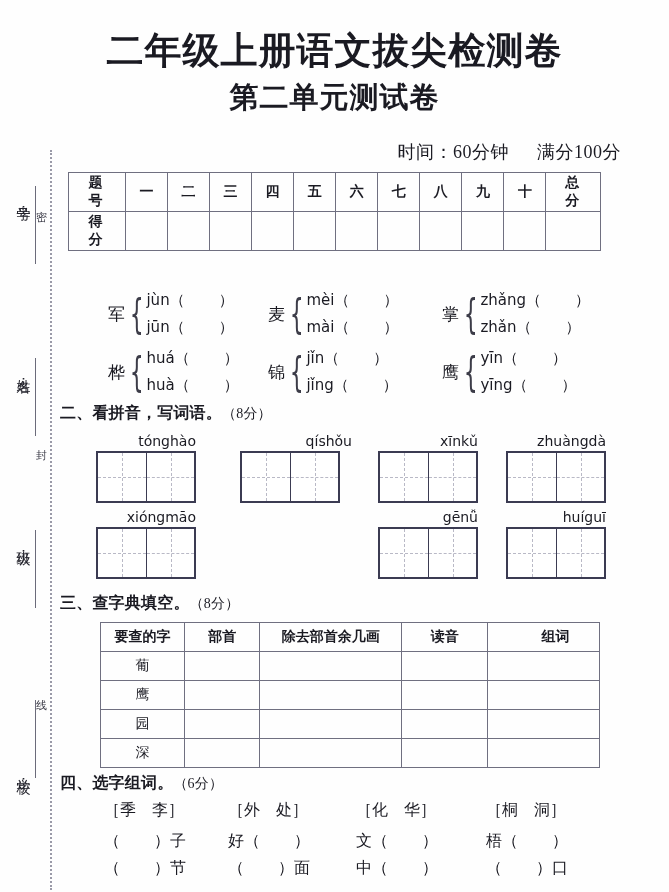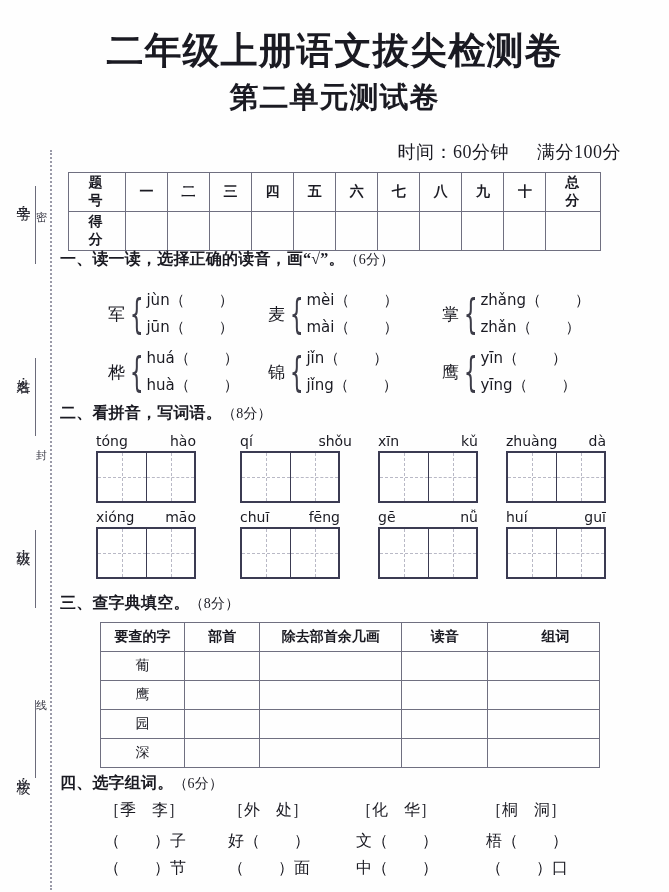--- a/index.html
+++ b/index.html
@@ -155,21 +155,21 @@
   }
   .pyopt .paren { letter-spacing: 0; }
   .pyopt .blank { display:inline-block; width: 34px; }
 
   
   .tz-group { position: absolute; }
   .tz-py {
     display: flex;
     font-size: 14px;
     font-family: "DejaVu Sans", sans-serif;
-    justify-content: space-between;
+    justify-content: flex-end;
     width: 100%;
     margin-bottom: 2px;
     letter-spacing: 0px;
   }
   .tz-grid {
     display: flex;
     border: 2px solid #3b3b52;
     width: 100px;
     height: 52px;
     box-sizing: border-box;
@@ -293,23 +293,20 @@
       <td></td>
       <td></td>
       <td></td>
       <td></td>
       <td></td>
       <td></td>
     </tr>
   </tbody>
     </table>
 
-  <div class="sec-head" style="top:249px;">
-    <span>一、读一读，选择正确的读音，画“√”。</span><span class="pts">（6分）</span>
-  </div>
 
   <div class="pybox" style="left:108px; top:287px;">
     <span class="pychar">军</span>
     <span class="brace">{</span>
     <span class="pyopts">
       <span class="pyopt"><span>jùn</span><span class="paren">（</span><span class="blank"></span><span class="paren">）</span></span>
       <span class="pyopt"><span>jūn</span><span class="paren">（</span><span class="blank"></span><span class="paren">）</span></span>
     </span>
   </div>
 
@@ -410,30 +407,20 @@
     <div class="tz-py">
       <span>xióng</span>
         <span>māo</span>
     </div>
     <div class="tz-grid">
         <div class="tz-cell"></div>
         <div class="tz-cell"></div>
       </div>
   </div>
 
-  <div class="tz-group" style="left:240px; top:509px; width:100px;">
-    <div class="tz-py">
-      <span>chuī</span>
-        <span>fēng</span>
-    </div>
-    <div class="tz-grid">
-        <div class="tz-cell"></div>
-        <div class="tz-cell"></div>
-      </div>
-  </div>
 
   <div class="tz-group" style="left:378px; top:509px; width:100px;">
     <div class="tz-py">
       <span>gē</span>
         <span>nǚ</span>
     </div>
     <div class="tz-grid">
         <div class="tz-cell"></div>
         <div class="tz-cell"></div>
       </div>

